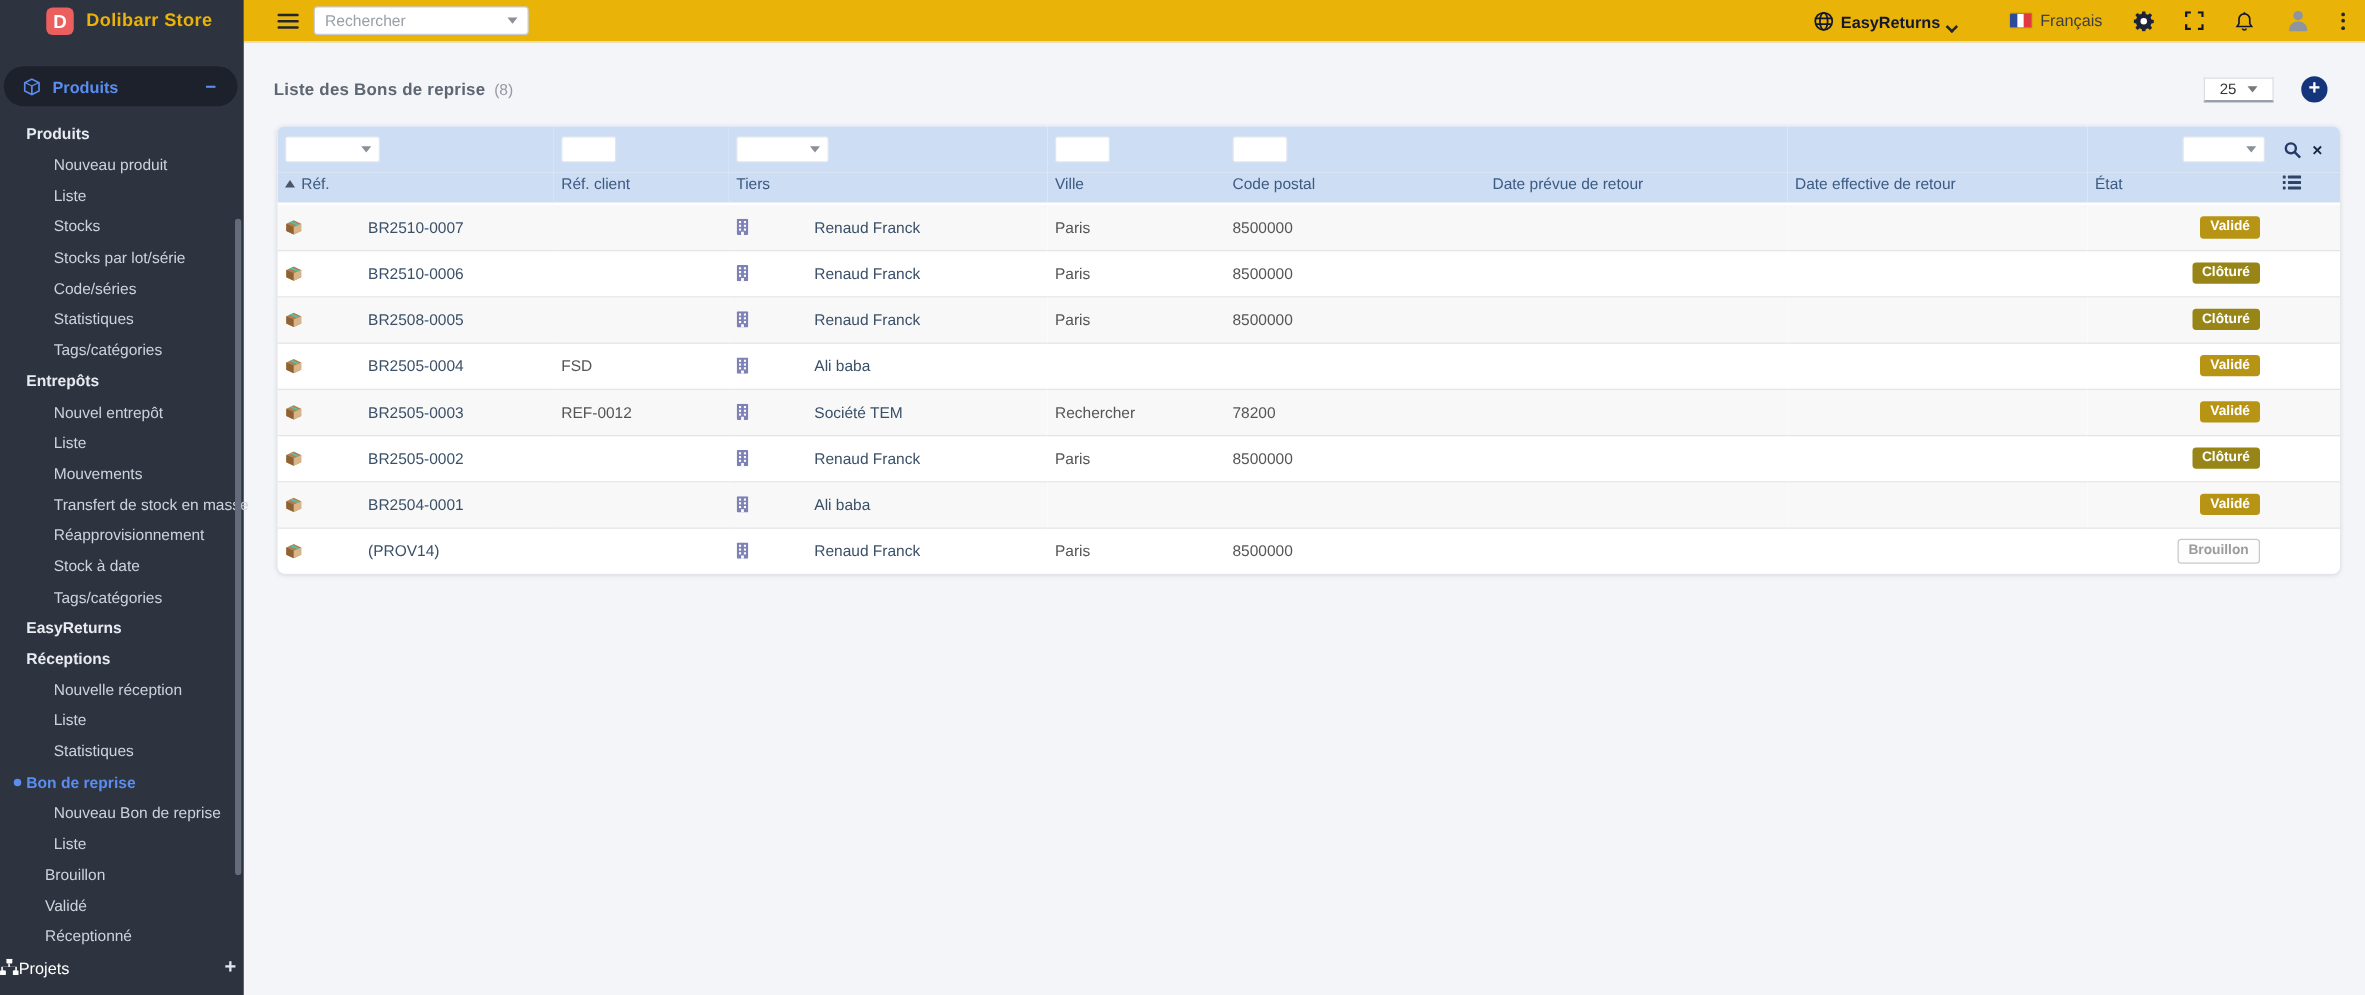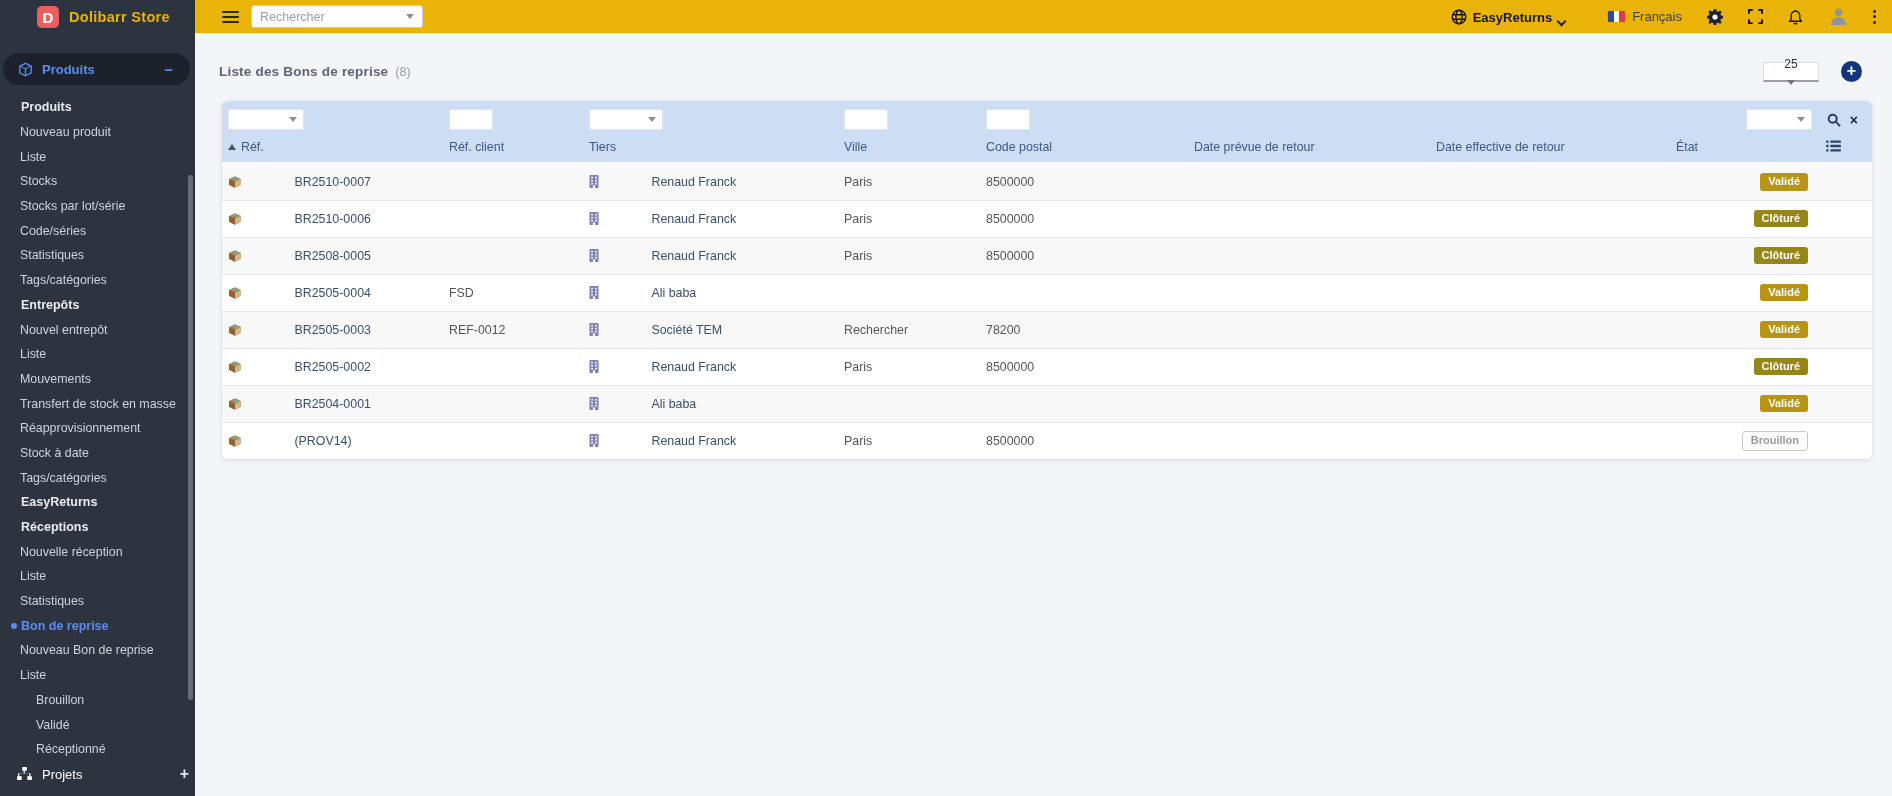--- a/index.html
+++ b/index.html
@@ -30,37 +30,37 @@
     color:#5b8def; font-weight:bold; font-size:13px; cursor:pointer;
   }
   .active-pill .cube { width:15px; height:15px; margin-right:9px; display:inline-flex; }
   .active-pill .collapse { margin-left:auto; font-size:15px; font-weight:bold; }
   .menu { margin-top:10px; }
   .menu-item {
     height:24.7px; display:flex; align-items:center;
     color:#ced3db; font-size:12.4px; cursor:pointer; white-space:nowrap;
   }
   .menu-item.level-0 { padding-left:21px; color:#e8ebf0; font-weight:600; font-size:12.5px; }
-  .menu-item.level-1 { padding-left:20px; }
+  .menu-item.level-1 { padding-left:43px; }
   .menu-item.level-2 { padding-left:36px; }
   .menu-item.active { color:#5b8def; font-weight:700; padding-left:21px; position:relative; }
   .menu-item .dot {
     display:none;
   }
   .menu-item.active .dot {
     display:block; position:absolute; left:11px; top:50%; margin-top:-3px;
     width:6px; height:6px; border-radius:50%; background:#5b8def;
   }
   .sidebar-scrollbar {
     position:absolute; right:2px; top:175px; width:5px; height:525px;
     background:#646b7b; border-radius:3px;
   }
   .projects-row {
     position:absolute; bottom:8px; left:0; right:6px; height:28px;
-    display:flex; align-items:center; padding-left:17px; gap:10px;
+    display:flex; align-items:center; 
     color:#fff; font-size:13px; cursor:pointer;
   }
   .projects-row .plus { margin-left:auto; color:#e3e6ec; font-size:16px; font-weight:600; }
 
   
   .topbar {
     position:absolute; left:195px; top:0; right:0; height:34px;
     background:#eab308; border-bottom:1px solid #e7e9f0;
     display:flex; align-items:center; padding:0 12px 0 27px;
   }
@@ -89,21 +89,21 @@
 
   
   .main { position:absolute; left:195px; top:34px; right:0; bottom:0; }
   .page-head { display:flex; align-items:center; margin:27px 30px 0 24px; }
   .page-title { font-size:13.5px; color:#5e6672; font-weight:700; letter-spacing:.2px; }
   .page-count { font-size:12.5px; color:#959ba4; margin-left:7px; font-weight:400; }
   .head-right { margin-left:auto; display:flex; align-items:center; gap:22px; }
   .pagesize {
     width:56px; height:20px; background:#fff; border:1px solid #d9dce2; border-bottom:2px solid #9aa0ab;
     display:flex; align-items:center; justify-content:center; gap:9px;
-    font-size:12px; color:#333; cursor:pointer;flex-direction:column;
+    font-size:12px; color:#333; cursor:pointer;
   }
   .pagesize .caret-down { border-top-color:#777; }
   .add-btn {
     width:21px; height:21px; border-radius:50%; background:#14357c; color:#fff;
     display:flex; align-items:center; justify-content:center;
     font-size:16px; font-weight:bold; line-height:1; cursor:pointer; padding-bottom:2px;
   }
 
   
   .card {

